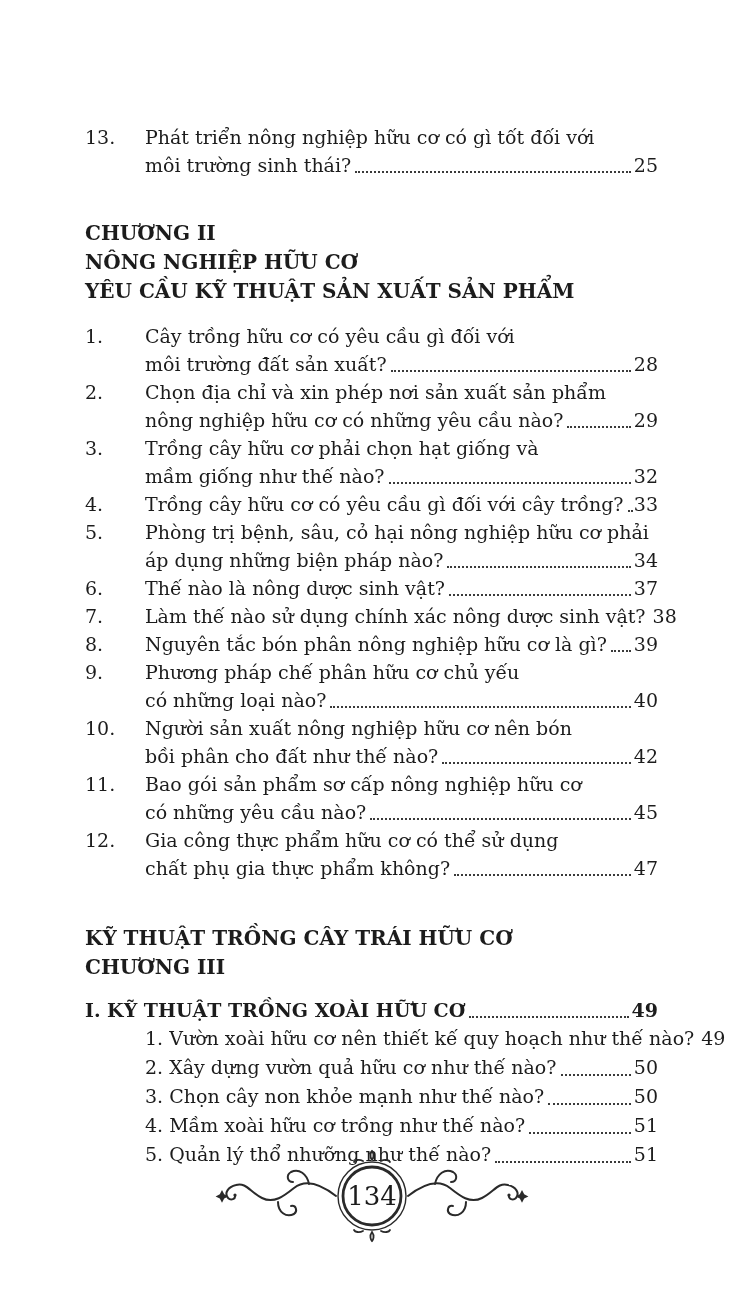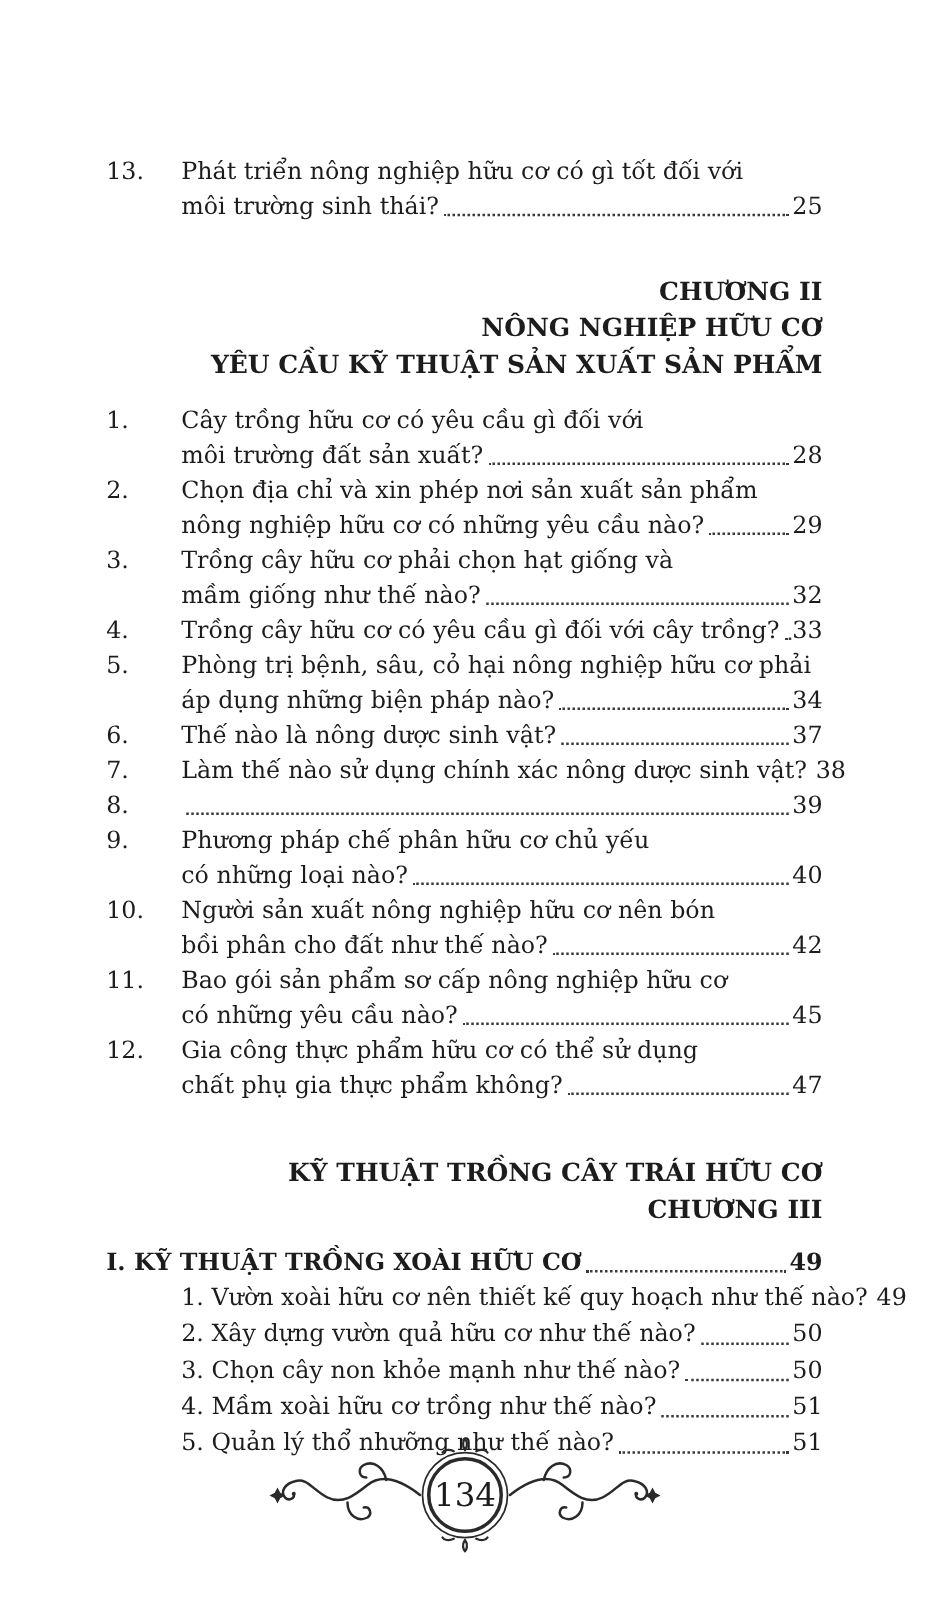--- a/index.html
+++ b/index.html
@@ -8,21 +8,21 @@
     font-family:"DejaVu Serif","Liberation Serif",serif;
     color:#1c1c1c;position:relative;overflow:hidden;
   }
   .content{padding:123px 86px 0 85px;}
   .toc-entry{width:100%;}
   .toc-line{display:flex;font-size:19px;line-height:28px;white-space:nowrap;}
   .toc-num{flex:none;width:60px;}
   .toc-text{flex:none;}
   .leader{flex:1 1 0;min-width:0;border-bottom:2px dotted #3a3a3a;margin:0 3px 6px 4px;}
   .toc-page{flex:none;}
-  .chapter-heading{text-align:right;font-weight:bold;font-size:20px;line-height:29px;margin:40px 0 16px 0;}
+  .chapter-heading{text-align:left;font-weight:bold;font-size:20px;line-height:29px;margin:40px 0 16px 0;}
   .chapter-heading .h-line{display:block;}
   #chapter3-heading{margin-top:42px;margin-bottom:14px;}
   .section-line{font-weight:bold;}
   .sub-entries .toc-line{padding-left:60px;line-height:29px;}
   .footer-ornament{position:absolute;left:50%;top:1148px;transform:translateX(-50%);}
   svg text{font-family:"DejaVu Serif","Liberation Serif",serif;}
 </style>
 </head>
 <body>
 
@@ -118,20 +118,21 @@
         <div class="toc-line">
           <span class="toc-num">7.</span>
           <span class="toc-text">Làm thế nào sử dụng chính xác nông dược sinh vật?</span>
           <span class="leader"></span>
           <span class="toc-page">38</span>
         </div>
       </div>
       <div class="toc-entry">
         <div class="toc-line">
           <span class="toc-num">8.</span>
+          <span class="toc-text">Nguyên tắc bón phân nông nghiệp hữu cơ là gì?</span>
           <span class="leader"></span>
           <span class="toc-page">39</span>
         </div>
       </div>
       <div class="toc-entry">
         <div class="toc-line">
           <span class="toc-num">9.</span>
           <span class="toc-text">Phương pháp chế phân hữu cơ chủ yếu</span>
         </div>
         <div class="toc-line">

